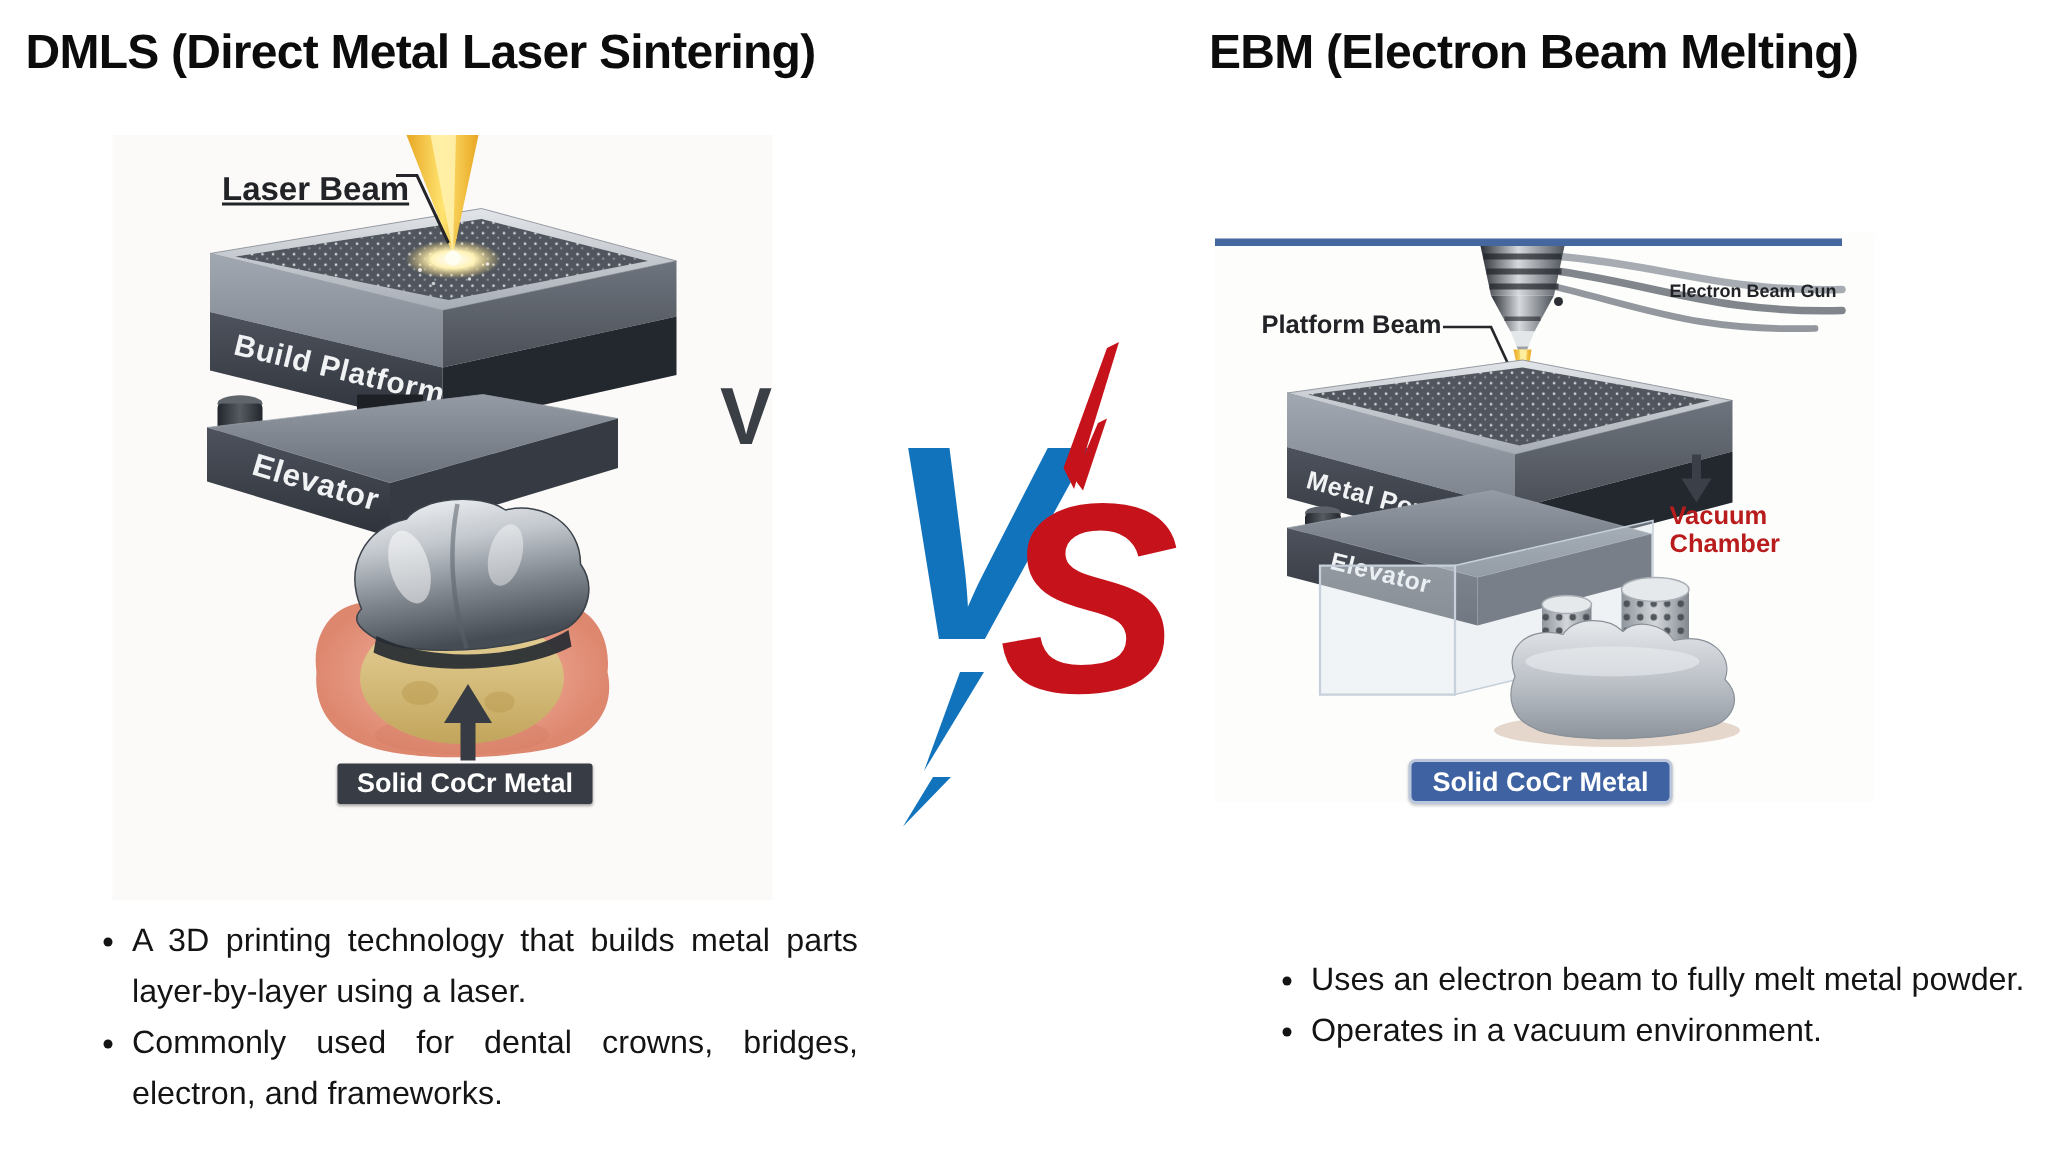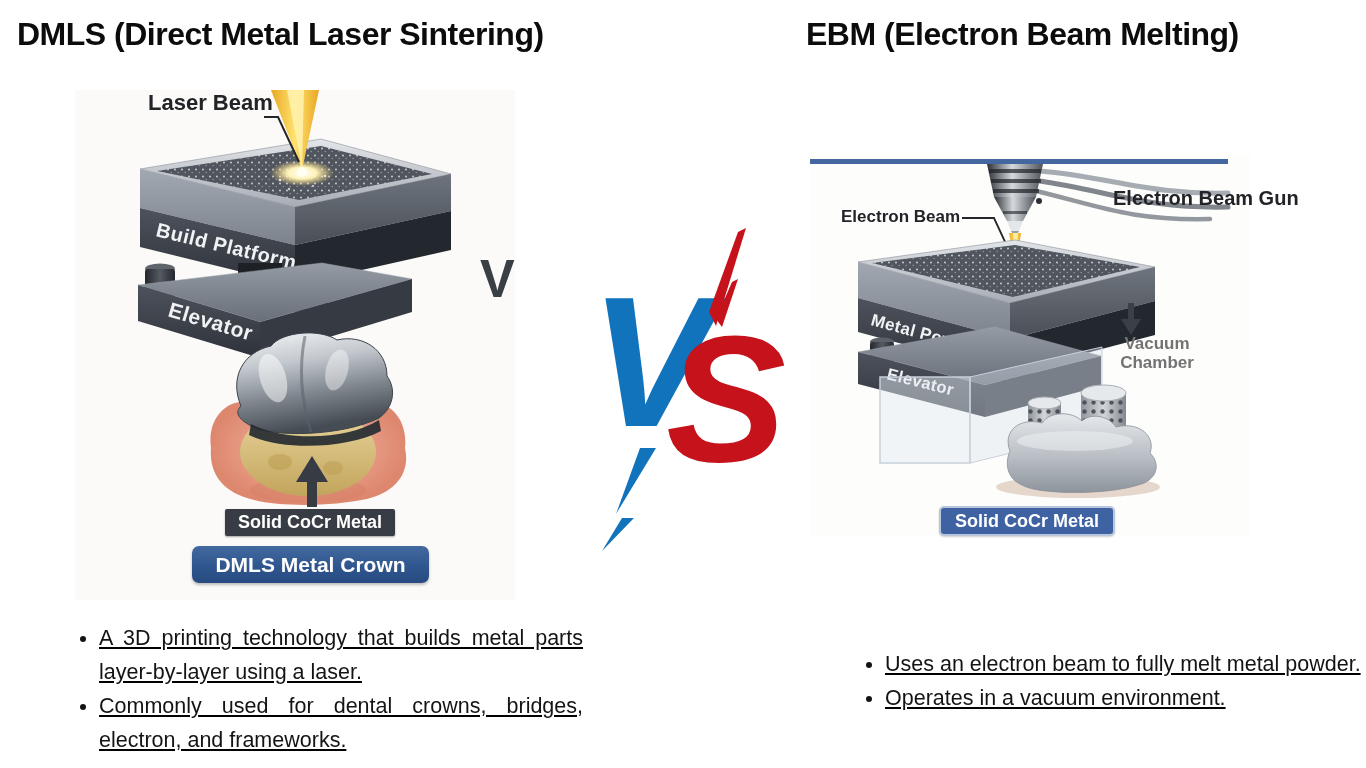--- a/index.html
+++ b/index.html
@@ -9,34 +9,34 @@
   }
   .title{position:absolute;top:16px;font-size:32px;font-weight:700;color:#0c0c0c;letter-spacing:-0.5px;white-space:nowrap;text-align:right;}
   #left-title{left:17px;}
   #right-title{left:806px;width:560px;text-align:left;}
   .panel{position:absolute;}
   #panel-left{left:75px;top:90px;width:440px;height:510px;background:#fbfaf9;overflow:hidden;}
   #panel-right{left:810px;top:155px;width:440px;height:380px;background:#fdfdfc;}
   #vs-logo{left:588px;top:226px;width:200px;height:330px;position:absolute;}
   .machine-svg{position:absolute;left:0;top:0;}
   .diagram-label{position:absolute;font-weight:700;color:#222327;white-space:nowrap;}
-  #laser-beam-label{left:73px;top:0;font-size:22px;}
+  #laser-beam-label{left:73px;top:23px;font-size:22px;text-decoration:underline;}
   #electron-beam-label{left:31px;top:52px;font-size:17px;}
-  #electron-beam-gun-label{left:303px;top:32px;font-size:20px;text-align:right;}
-  #vacuum-chamber-label{left:303px;top:179px;width:88px;font-size:17px;line-height:19px;text-align:center;color:#737373;white-space:normal;}
+  #electron-beam-gun-label{left:303px;top:32px;font-size:12px;text-align:right;}
+  #vacuum-chamber-label{left:303px;top:179px;width:88px;font-size:17px;line-height:19px;text-align:left;color:#b91c1c;white-space:normal;}
   .dark-box{position:absolute;left:150px;top:419px;width:170px;height:27px;background:#383c44;color:#fff;
     font-weight:700;font-size:18px;display:flex;align-items:center;justify-content:center;border-radius:2px;box-shadow:0 1px 2px rgba(0,0,0,.35);}
   .blue-box-left{position:absolute;left:117px;top:456px;width:237px;height:37px;border-radius:7px;
     background:linear-gradient(180deg,#42699f 0%,#30568f 55%,#274b80 100%);color:#fff;font-weight:700;font-size:21px;
     display:flex;align-items:center;justify-content:center;box-shadow:0 2px 3px rgba(0,0,0,.25);}
   .blue-box-right{position:absolute;left:129px;top:351px;width:172px;height:26px;border-radius:5px;
     background:#3f62a2;border:2px solid #b9c6dc;color:#fff;font-weight:700;font-size:18px;
     display:flex;align-items:center;justify-content:center;box-shadow:0 1px 2px rgba(0,0,0,.2);}
   #watermark-v{position:absolute;left:405px;top:158px;font-size:52px;font-weight:700;color:#3a3e45;transform:scaleY(1.04);}
-  .bullets{position:absolute;margin:11px;padding:0 0 0 28px;list-style:disc;text-decoration:underline;}
+  .bullets{position:absolute;margin:0;padding:0 0 0 28px;list-style:disc;}
   .bullets li{font-size:21.5px;line-height:34px;color:#141414;text-align:justify;}
   #bullets-left{left:60px;top:610px;width:484px;}
   #bullets-right{left:846px;top:636px;width:514px;}
 </style>
 </head>
 <body>
 
 <div class="title" id="left-title">DMLS (Direct Metal Laser Sintering)</div>
 <div class="title" id="right-title">EBM (Electron Beam Melting)</div>
 
@@ -157,21 +157,20 @@
     </g>
 
     <g fill="#363b44">
       <rect x="232" y="389" width="10" height="28"></rect>
       <polygon points="221,392 253,392 237,366"></polygon>
     </g>
   </svg>
 
   <div class="diagram-label" id="laser-beam-label">Laser Beam</div>
   <div class="dark-box">Solid CoCr Metal</div>
-  <div class="blue-box-left">DMLS Metal Crown</div>
   <div id="watermark-v">V</div>
 </div>
 
 <svg id="vs-logo" viewBox="0 0 200 330">
   <g>
     <text x="2" y="200" font-family="Liberation Sans, sans-serif" font-size="185" font-weight="700" font-style="italic" fill="#1273bd">V</text>
     <polygon points="52,222 68,222 28,288" fill="#1273bd"></polygon>
     <polygon points="34,292 46,292 14,325" fill="#1273bd"></polygon>
   </g>
   <g>
@@ -321,21 +320,21 @@
       <rect x="271" y="238" width="45" height="52" fill="url(#cylR)"></rect>
       <rect x="271" y="238" width="45" height="52" fill="url(#holesR)" opacity="0.9"></rect>
       <ellipse cx="293.5" cy="238" rx="22.5" ry="8" fill="#e6e9ec" stroke="#a9aeb4" stroke-width="1"></ellipse>
       <path d="M200,296 C192,276 210,262 232,268 C240,256 262,256 272,266 C280,258 298,260 306,272
                C330,266 346,282 340,298 C352,310 346,326 328,330 C298,340 228,340 212,330
                C198,324 194,310 200,296 Z" fill="url(#partBaseR)" stroke="#8a9098" stroke-width="0.8"></path>
       <ellipse cx="265" cy="286" rx="58" ry="10" fill="#f0f2f4" opacity="0.5"></ellipse>
     </g>
   </svg>
 
-  <div class="diagram-label" id="electron-beam-label">Electron Beam</div>
+  <div class="diagram-label" id="electron-beam-label">Platform Beam</div>
   <div class="diagram-label" id="electron-beam-gun-label">Electron Beam Gun</div>
   <div class="diagram-label" id="vacuum-chamber-label">Vacuum Chamber</div>
   <div class="blue-box-right">Solid CoCr Metal</div>
 </div>
 
 <ul class="bullets" id="bullets-left">
   <li>A 3D printing technology that builds metal parts layer-by-layer using a laser.</li>
   <li>Commonly used for dental crowns, bridges, electron, and frameworks.</li>
 </ul>
 <ul class="bullets" id="bullets-right">

